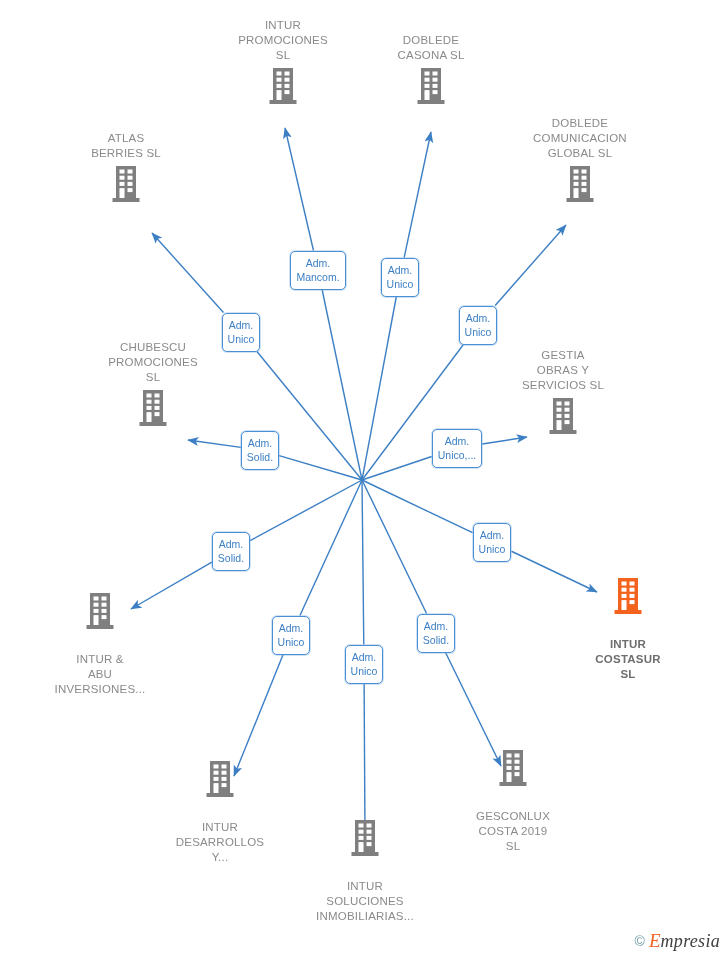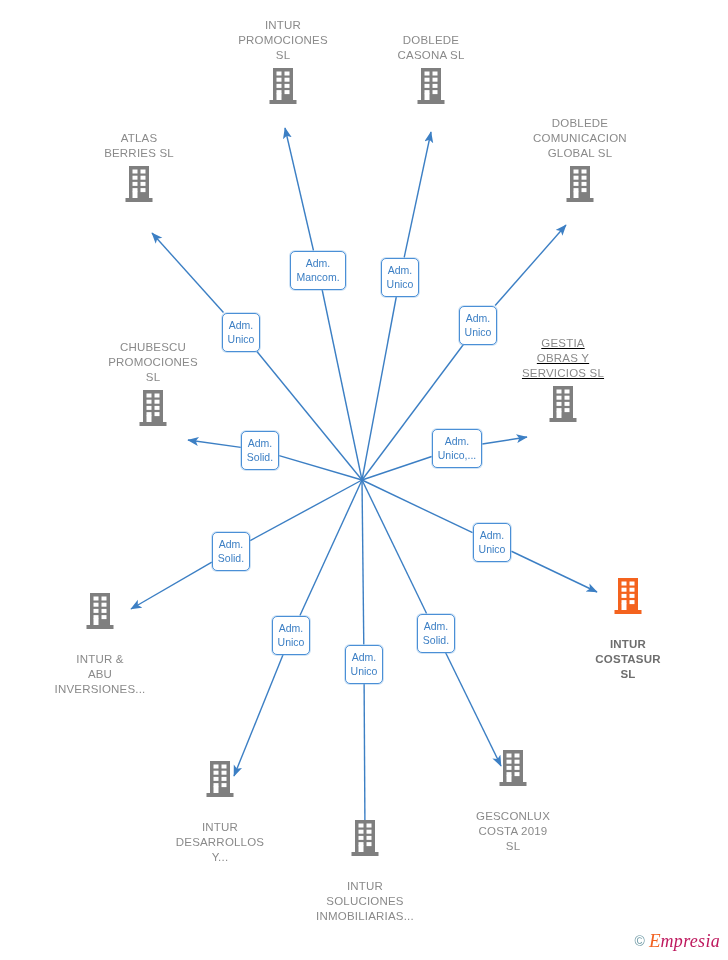--- a/index.html
+++ b/index.html
@@ -91,21 +91,21 @@
     font-size: 14px;
     vertical-align: 1px;
   }
   #watermark .wm-e {
     color: #f26322;
     font-family: "Liberation Serif", serif;
     font-style: italic;
     font-size: 19px;
   }
   #watermark .wm-rest {
-    color: #be185d;
+    color: #404040;
     font-family: "Liberation Serif", serif;
     font-style: italic;
     font-size: 18px;
     letter-spacing: 0.3px;
     margin-top: 44px;
   }
 </style>
 </head>
 <body>
 
@@ -191,21 +191,21 @@
             <rect x="16.5" y="5.5" width="5" height="4" fill="#ffffff"></rect>
             <rect x="8.5" y="11.7" width="5" height="4" fill="#ffffff"></rect>
             <rect x="16.5" y="11.7" width="5" height="4" fill="#ffffff"></rect>
             <rect x="8.5" y="17.9" width="5" height="4" fill="#ffffff"></rect>
             <rect x="16.5" y="17.9" width="5" height="4" fill="#ffffff"></rect>
             <rect x="8.5" y="24.1" width="5" height="4" fill="#ffffff"></rect>
             <rect x="16.5" y="24.1" width="5" height="4" fill="#ffffff"></rect>
             <rect x="8.5" y="27.5" width="5" height="6.5" fill="#ffffff"></rect>
           </svg></span>
       </div>
-      <div class="node above" id="node-atlas" style="left: 139px; top: 131px;">
+      <div class="node above" id="node-atlas" style="left: 126px; top: 131px;">
         <div class="node-label">ATLAS
 BERRIES  SL</div>
         <span class="icon-wrap"><svg width="30" height="40" viewBox="0 0 30 40" aria-hidden="true">
             <rect x="5" y="2" width="20" height="32" fill="#7f7f7f"></rect>
             <rect x="1.5" y="34" width="27" height="4" fill="#7f7f7f"></rect>
             <rect x="8.5" y="5.5" width="5" height="4" fill="#ffffff"></rect>
             <rect x="16.5" y="5.5" width="5" height="4" fill="#ffffff"></rect>
             <rect x="8.5" y="11.7" width="5" height="4" fill="#ffffff"></rect>
             <rect x="16.5" y="11.7" width="5" height="4" fill="#ffffff"></rect>
             <rect x="8.5" y="17.9" width="5" height="4" fill="#ffffff"></rect>
@@ -226,21 +226,21 @@
             <rect x="16.5" y="5.5" width="5" height="4" fill="#ffffff"></rect>
             <rect x="8.5" y="11.7" width="5" height="4" fill="#ffffff"></rect>
             <rect x="16.5" y="11.7" width="5" height="4" fill="#ffffff"></rect>
             <rect x="8.5" y="17.9" width="5" height="4" fill="#ffffff"></rect>
             <rect x="16.5" y="17.9" width="5" height="4" fill="#ffffff"></rect>
             <rect x="8.5" y="24.1" width="5" height="4" fill="#ffffff"></rect>
             <rect x="16.5" y="24.1" width="5" height="4" fill="#ffffff"></rect>
             <rect x="8.5" y="27.5" width="5" height="6.5" fill="#ffffff"></rect>
           </svg></span>
       </div>
-      <div class="node above" id="node-gestia" style="left: 563px; top: 336px; text-decoration: underline;">
+      <div class="node above" id="node-gestia" style="left: 563px; top: 348px;">
         <div class="node-label">GESTIA
 OBRAS Y
 SERVICIOS  SL</div>
         <span class="icon-wrap"><svg width="30" height="40" viewBox="0 0 30 40" aria-hidden="true">
             <rect x="5" y="2" width="20" height="32" fill="#7f7f7f"></rect>
             <rect x="1.5" y="34" width="27" height="4" fill="#7f7f7f"></rect>
             <rect x="8.5" y="5.5" width="5" height="4" fill="#ffffff"></rect>
             <rect x="16.5" y="5.5" width="5" height="4" fill="#ffffff"></rect>
             <rect x="8.5" y="11.7" width="5" height="4" fill="#ffffff"></rect>
             <rect x="16.5" y="11.7" width="5" height="4" fill="#ffffff"></rect>

